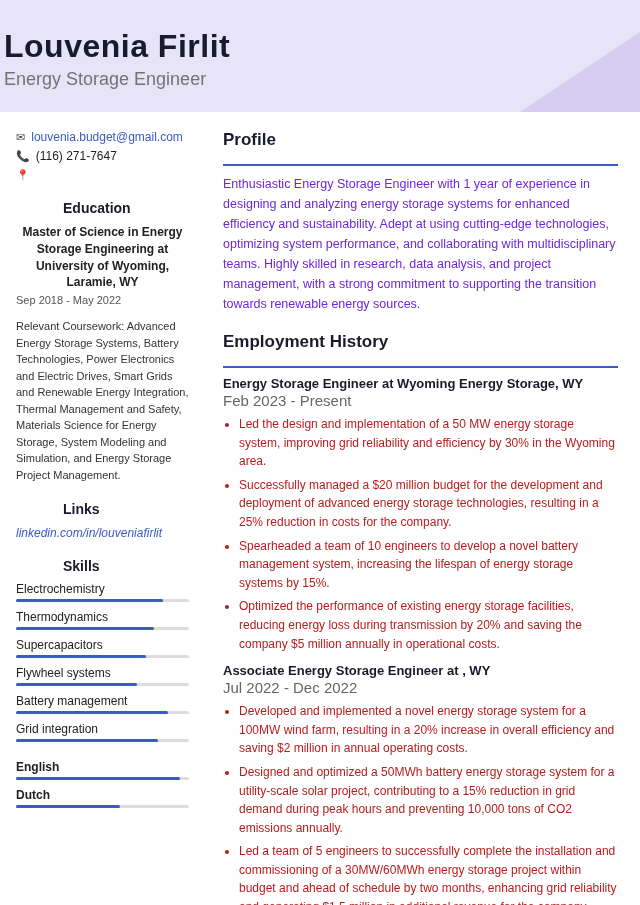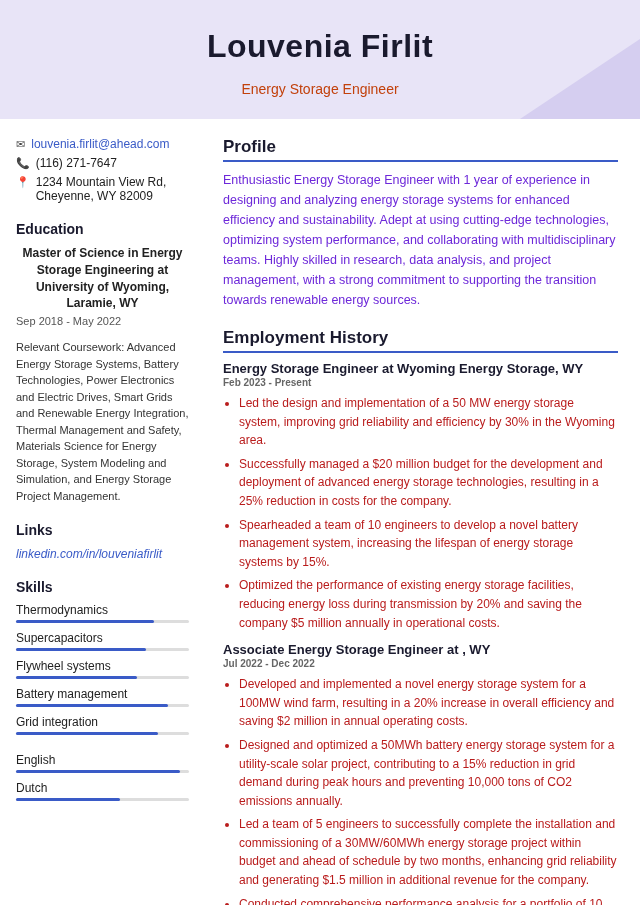--- a/index.html
+++ b/index.html
@@ -8,42 +8,42 @@
       font-size: 13px;
       color: #222;
       background: #fff;
       width: 640px;
       min-height: 905px;
     }
 
     
     .header {
       background: #e8e4f7;
-      text-align: center;
-      padding: 28px 22px 22px;
+      text-align: left;
+      padding: 28px 4px 22px;
       position: relative;
     }
     .header-triangle {
       position: absolute;
       bottom: 0; right: 0;
       width: 0; height: 0;
       border-style: solid;
       border-width: 0 0 80px 120px;
       border-color: transparent transparent #d5cef0 transparent;
     }
     .header h1 {
       font-size: 32px;
       font-weight: bold;
       color: #1a1a2e;
       letter-spacing: 0.5px;
     }
     .header .subtitle {
-      font-size: 14px;
-      color: #c2410c;
-      margin-top: 16px;
+      font-size: 18px;
+      color: #737373;
+      margin-top: 4px;
     }
 
     
     .layout {
       display: flex;
       min-height: 820px;
     }
 
     
     .sidebar {
@@ -56,20 +56,21 @@
 
     .sidebar-section {
       margin-bottom: 18px;
     }
 
     .sidebar-section h3 {
       font-size: 14px;
       font-weight: bold;
       color: #1a1a2e;
       margin-bottom: 8px;
+      margin-left: 47px;
     }
 
     .contact-item {
       display: flex;
       align-items: flex-start;
       gap: 6px;
       margin-bottom: 5px;
       font-size: 12px;
     }
     .contact-item a {
@@ -127,20 +128,21 @@
       border-radius: 2px;
     }
 
     .language-item {
       margin-bottom: 8px;
     }
     .language-name {
       font-size: 12px;
       color: #222;
       margin-bottom: 3px;
+      font-weight: bold;
     }
     .lang-bar-bg {
       height: 3px;
       background: #ddd;
       border-radius: 2px;
     }
     .lang-bar-fill {
       height: 3px;
       background: #3a5bc7;
       border-radius: 2px;
@@ -155,41 +157,40 @@
 
     .main-section {
       margin-bottom: 18px;
     }
 
     .main-section h2 {
       font-size: 17px;
       font-weight: bold;
       color: #1a1a2e;
       border-bottom: 2px solid #3a5bc7;
-      padding-bottom: 3px;
+      padding-bottom: 14px;
       margin-bottom: 8px;
     }
 
     .profile-text {
       font-size: 12.5px;
       color: #6d28d9;
       line-height: 1.6;
     }
 
     .job-title {
       font-size: 13px;
       font-weight: bold;
       color: #1a1a2e;
       margin-bottom: 1px;
     }
     .job-date {
-      font-size: 10px;
+      font-size: 15px;
       color: #666;
       margin-bottom: 6px;
-      font-weight: bold;
     }
     .job-bullets {
       padding-left: 16px;
       margin-bottom: 10px;
     }
     .job-bullets li {
       font-size: 12px;
       color: #b91c1c;
       line-height: 1.55;
       margin-bottom: 5px;
@@ -204,52 +205,54 @@
   <div class="header-triangle"></div>
 </div>
 
 <div class="layout">
 
   <div class="sidebar">
 
     <div class="sidebar-section">
       <div class="contact-item">
         <span class="contact-icon">✉</span>
-        <a>louvenia.firlit@ahead.com</a>
+        <a>louvenia.budget@gmail.com</a>
       </div>
       <div class="contact-item">
         <span class="contact-icon">📞</span>
         <span>(116) 271-7647</span>
       </div>
       <div class="contact-item">
         <span class="contact-icon">📍</span>
-        <span>
-          <span>1234 Mountain View Rd,</span><br>
-          <span>Cheyenne, WY 82009</span>
-        </span>
       </div>
     </div>
 
     <div class="sidebar-section">
       <h3>Education</h3>
       <div class="education-degree">Master of Science in Energy Storage Engineering at University of Wyoming, Laramie, WY</div>
       <div class="education-date">Sep 2018 - May 2022</div>
       <div class="education-coursework">Relevant Coursework: Advanced Energy Storage Systems, Battery Technologies, Power Electronics and Electric Drives, Smart Grids and Renewable Energy Integration, Thermal Management and Safety, Materials Science for Energy Storage, System Modeling and Simulation, and Energy Storage Project Management.</div>
     </div>
 
     <div class="sidebar-section">
       <h3>Links</h3>
       <div class="links-section">
         <a>linkedin.com/in/louveniafirlit</a>
       </div>
     </div>
 
     <div class="sidebar-section">
       <h3>Skills</h3>
       <div id="skills-container">
+          <div class="skill-item">
+      <div class="skill-name">Electrochemistry</div>
+      <div class="skill-bar-bg">
+        <div class="skill-bar-fill" style="width:85%"></div>
+      </div>
+    </div>
           <div class="skill-item">
       <div class="skill-name">Thermodynamics</div>
       <div class="skill-bar-bg">
         <div class="skill-bar-fill" style="width:80%"></div>
       </div>
     </div>
           <div class="skill-item">
       <div class="skill-name">Supercapacitors</div>
       <div class="skill-bar-bg">
         <div class="skill-bar-fill" style="width:75%"></div>

